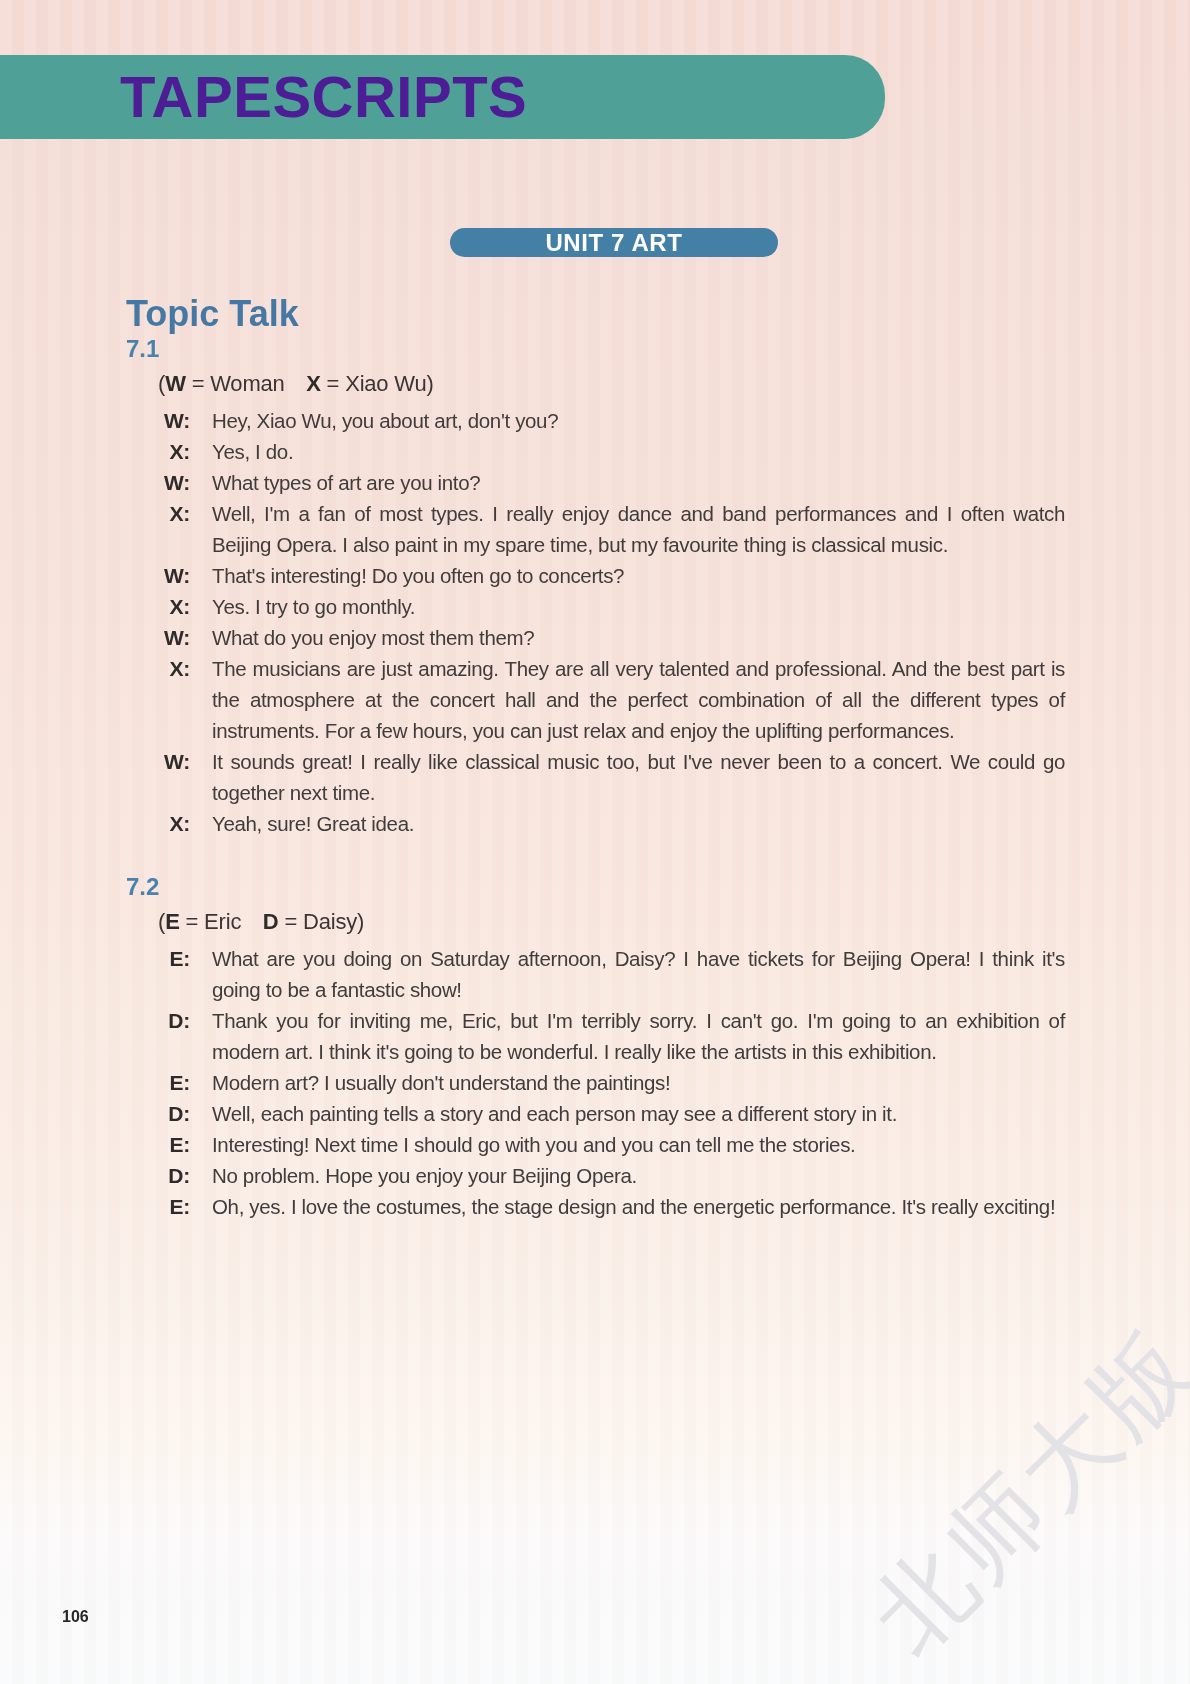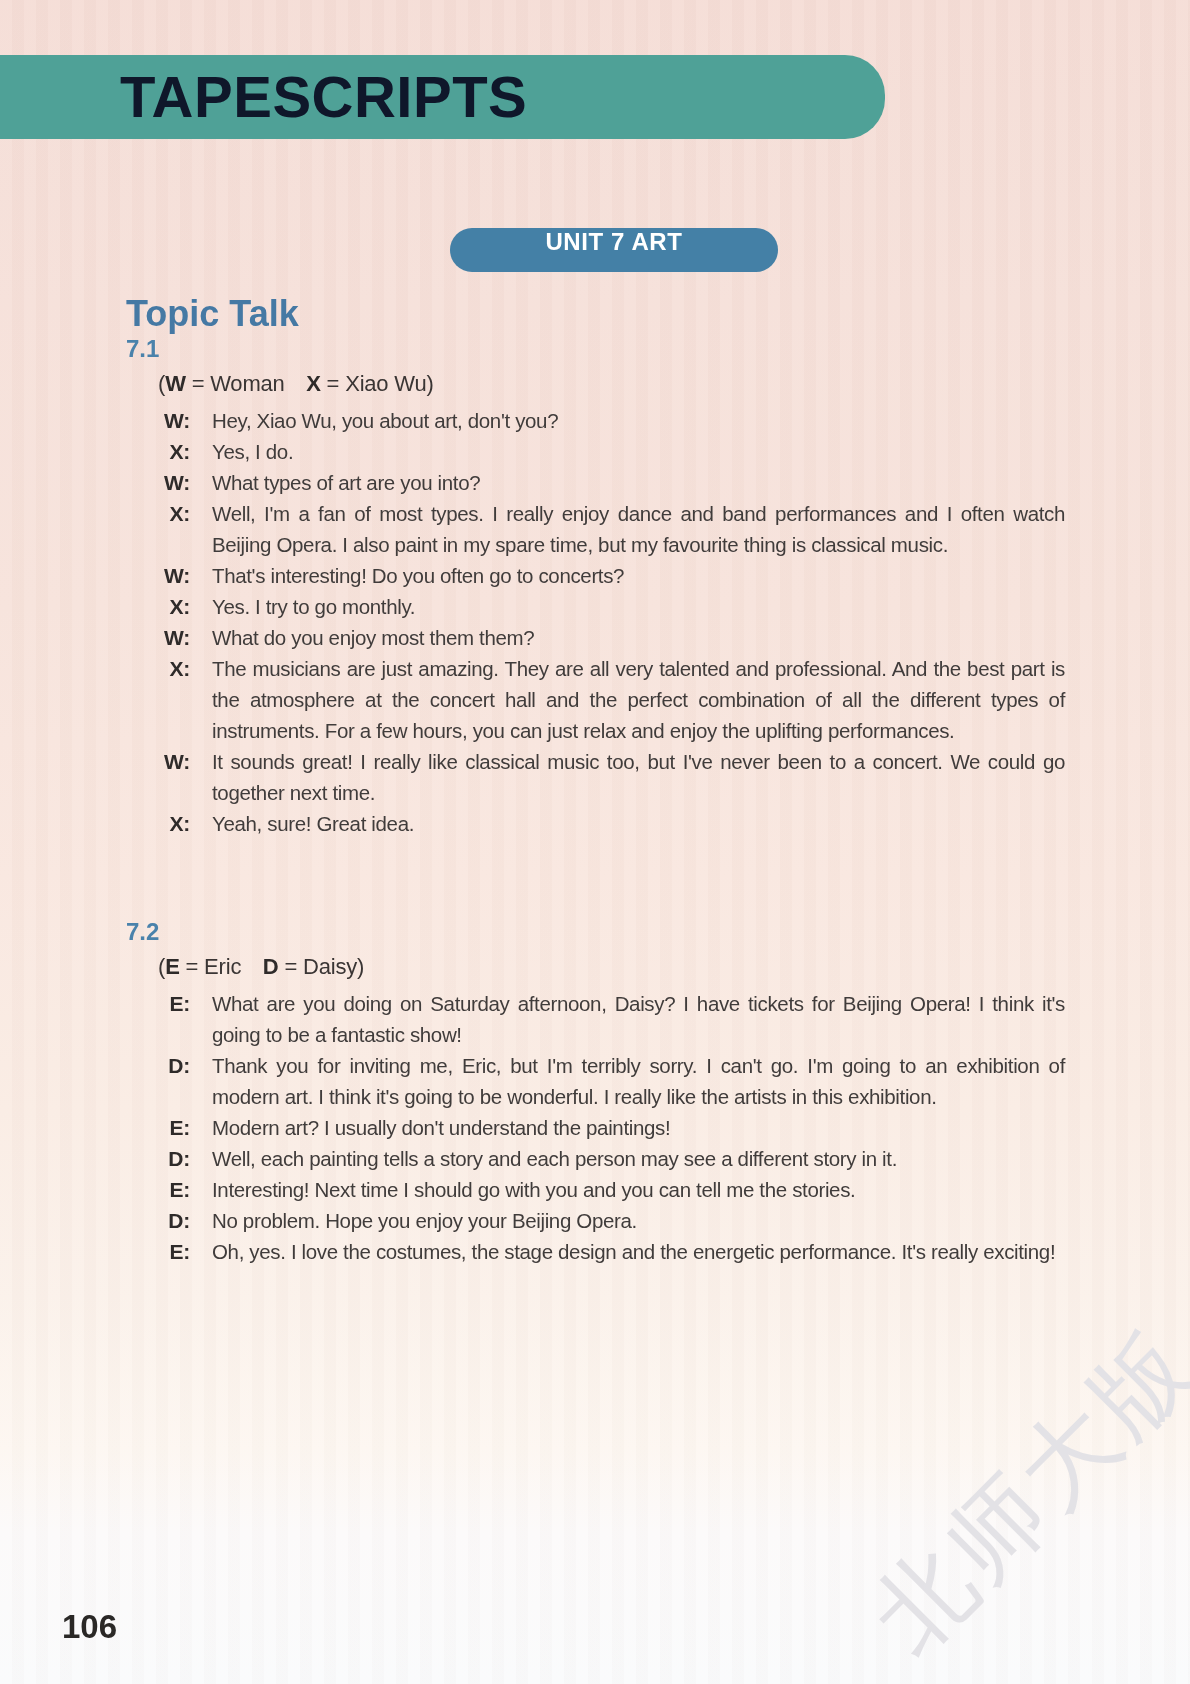--- a/index.html
+++ b/index.html
@@ -33,39 +33,39 @@
     left: 0;
     width: 885px;
     height: 84px;
     background: #4fa197;
     border-radius: 0 40px 40px 0;
     display: flex;
     align-items: center;
   }
   .banner-title {
     margin-left: 120px;
-    color: #0f172a;
+    color: #4c1d95;
     font-size: 58px;
     line-height: 1;
     font-weight: 700;
     letter-spacing: 0.5px;
     white-space: nowrap;
   }
 
   
   .unit-pill {
     position: absolute;
     top: 228px;
     left: 450px;
     width: 328px;
-    height: 44px;
+    height: 29px;
     background: #4480a6;
     border-radius: 22px;
     display: flex;
-    align-items: flex-start;
+    align-items: flex-end;
     justify-content: center;
   }
   .unit-pill span {
     color: #ffffff;
     font-weight: 700;
     font-size: 24px;
     letter-spacing: 0.6px;
     white-space: nowrap;
   }
 
@@ -76,21 +76,21 @@
     left: 126px;
     width: 939px;
   }
   .topic-title {
     color: #4579a4;
     font-size: 36px;
     line-height: 34px;
     font-weight: 700;
   }
   .tapescript { margin-top: 3px; }
-  .tapescript + .tapescript { margin-top: 78px; }
+  .tapescript + .tapescript { margin-top: 33px; }
   .track-number {
     color: #4a82ab;
     font-size: 24px;
     line-height: 30px;
     font-weight: 700;
   }
   .speaker-key {
     margin: 4px 0 6px 32px;
     font-size: 22px;
     line-height: 31px;
@@ -121,21 +121,21 @@
     letter-spacing: -0.35px;
     text-align: justify;
     color: #403c3b;
   }
 
   
   .page-number {
     position: absolute;
     left: 62px;
     top: 1608px;
-    font-size: 33px;
+    font-size: 16px;
     font-weight: 700;
     color: #2a2826;
   }
   .watermark {
     position: absolute;
     left: 815px;
     top: 1438px;
     width: 440px;
     text-align: center;
     font-family: "DejaVu Serif", serif;

